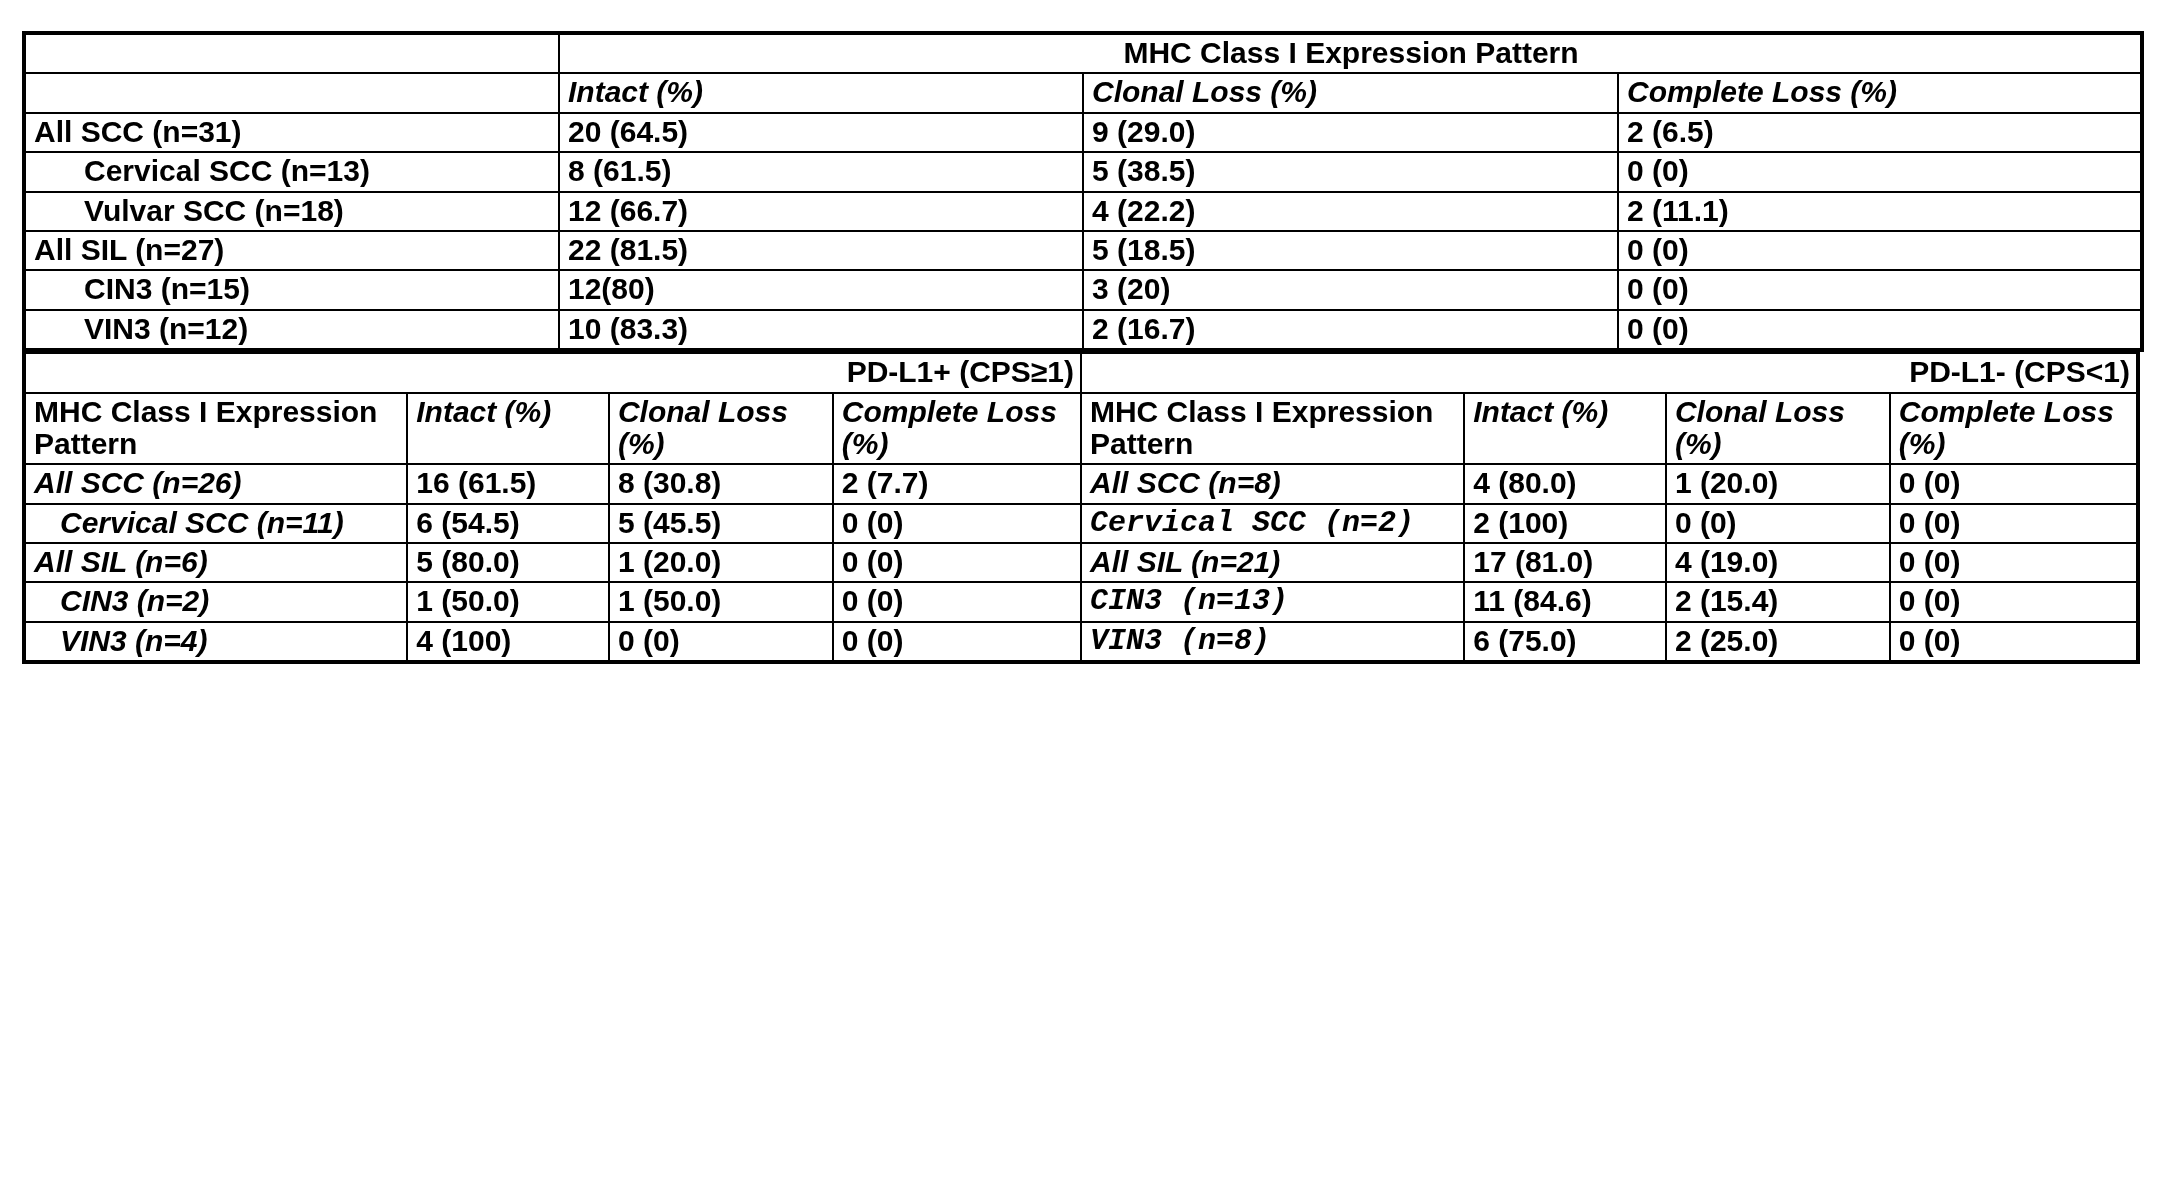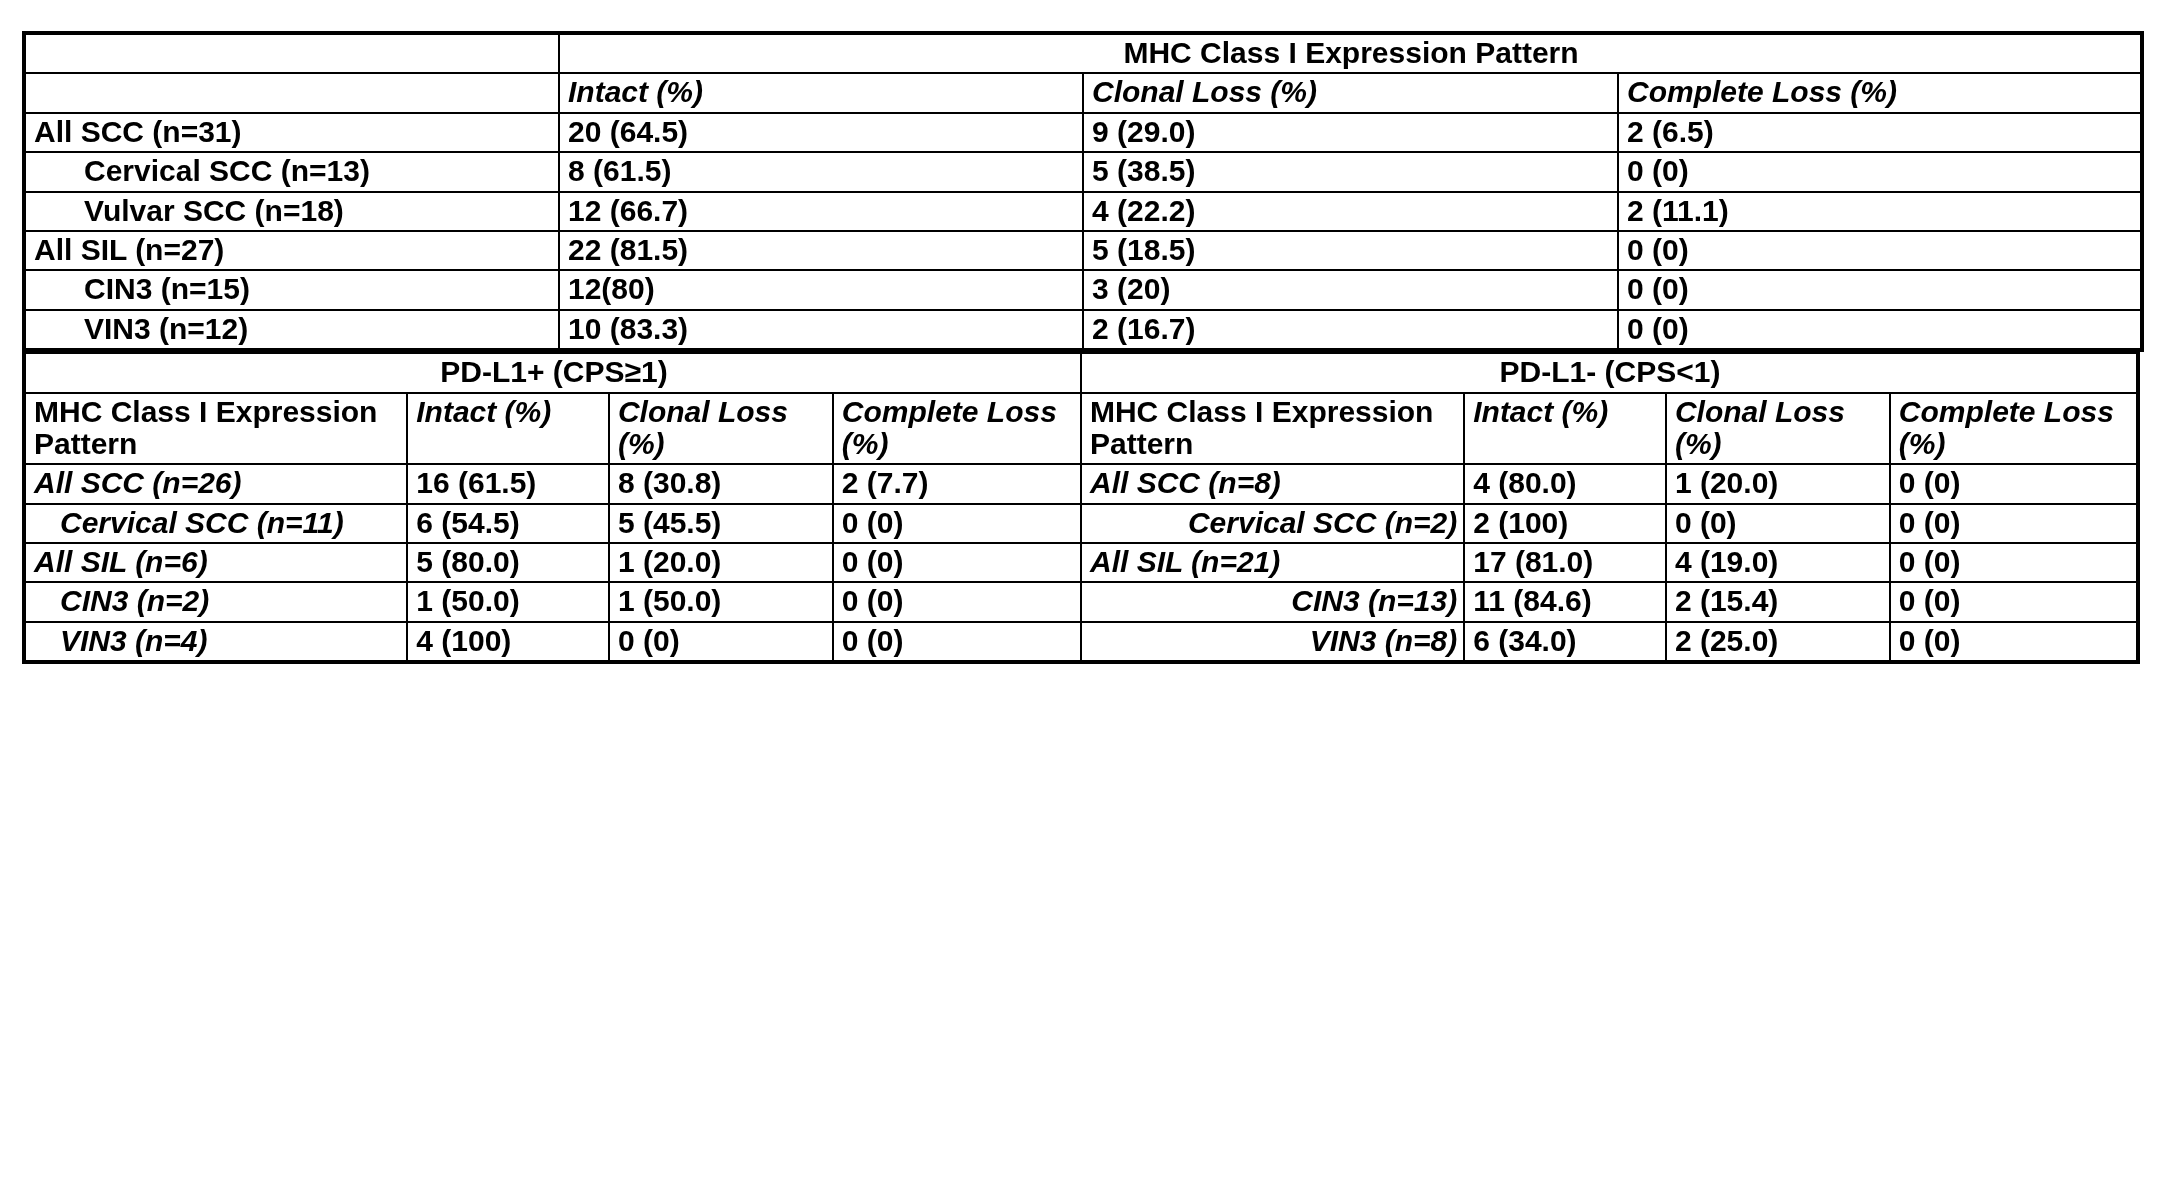--- a/index.html
+++ b/index.html
@@ -49,21 +49,21 @@
   }
   .r-label {
     font-style: normal;
     font-weight: bold;
   }
   .r-label.indent { padding-left: 58px; }
   .cellv { font-style: normal; font-weight: bold; margin-left: 8px; }
 
   
   .band {
-    text-align: center;
+    text-align: right;
     font-weight: bold;
     font-style: normal;
     font-size: 30px;
     margin-top: 28px;
   }
 
   
   .b-head {
     font-style: italic;
     font-weight: bold;
@@ -71,21 +71,21 @@
   .b-rowlabel {
     font-style: italic;
     font-weight: bold;
   }
   .b-rowlabel.ind { padding-left: 34px; }
   .b-cell {
     font-style: normal;
     font-weight: bold;
     margin-left: 32px;
   }
-  .center-lbl { text-align: right; }
+  .center-lbl { text-align: left; font-family: Liberation Mono, monospace; }
 </style>
 </head>
 <body>
 
 <div class="page">
 
   <table class="tbl">
     <colgroup>
       <col style="width:535px">
       <col style="width:524px">
@@ -214,20 +214,20 @@
         <td class="b-cell">2 (15.4)</td>
         <td class="b-cell">0 (0)</td>
       </tr>
 
       <tr>
         <td class="b-rowlabel ind">VIN3 (n=4)</td>
         <td class="b-cell">4 (100)</td>
         <td class="b-cell">0 (0)</td>
         <td class="b-cell">0 (0)</td>
         <td class="b-rowlabel center-lbl">VIN3 (n=8)</td>
-        <td class="b-cell">6 (34.0)</td>
+        <td class="b-cell">6 (75.0)</td>
         <td class="b-cell">2 (25.0)</td>
         <td class="b-cell">0 (0)</td>
       </tr>
     </tbody>
   </table>
 
 </div>
 
 </body></html>

